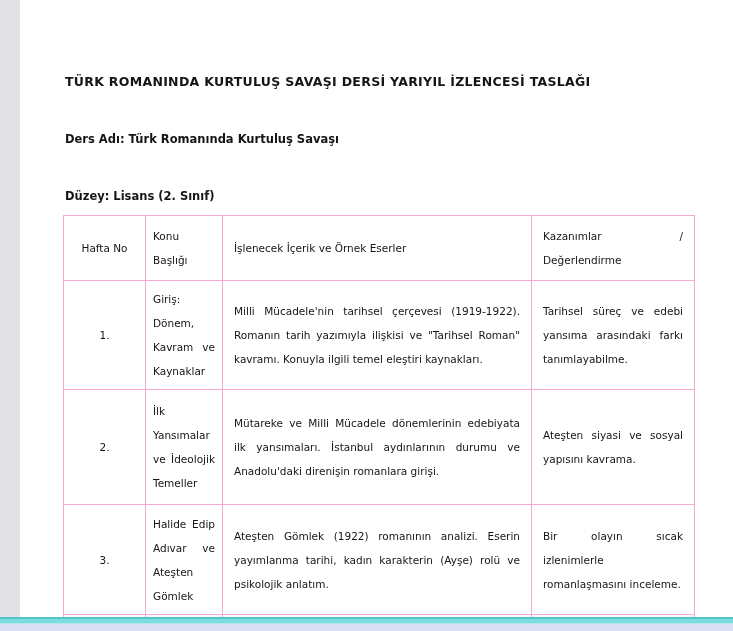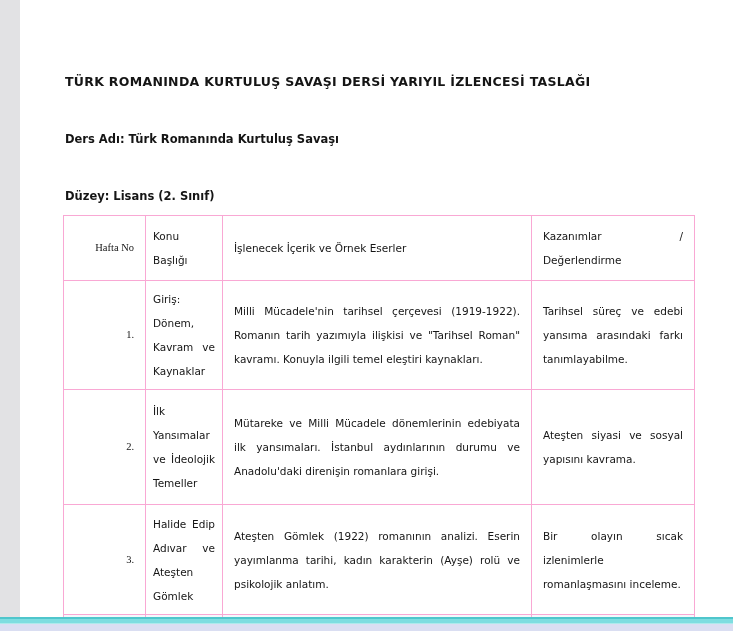--- a/index.html
+++ b/index.html
@@ -44,21 +44,21 @@
   col.c-content { width:309px; }
   col.c-outcome { width:163px; }
   th, td {
     border:1px solid #f9a8d4;
     vertical-align:middle;
     font-size:10.5px; font-weight:normal; line-height:24px;
     text-align:justify; overflow-wrap:break-word;
     padding:8px 11px;
   }
   th { font-weight:normal; }
-  td.week-cell, th.week-head { text-align:right;font-family:Liberation Serif, serif; }
+  td.week-cell, th.week-head { text-align:center; }
   td.topic-cell, th.topic-head { padding:6px 7px; }
   tr.head-row    { height:55px; }
   tr.row-1       { height:95px; }
   tr.row-2       { height:115px; }
   tr.row-3       { height:110px; }
   tr.row-4       { height:46px; }
   tr.row-4 td    { vertical-align:top; background:#f5f7fc; padding-top:6px; }
   .h-scrollbar {
     position:absolute; left:0; bottom:7px; width:733px; height:7px;
     background:#7edde0;

